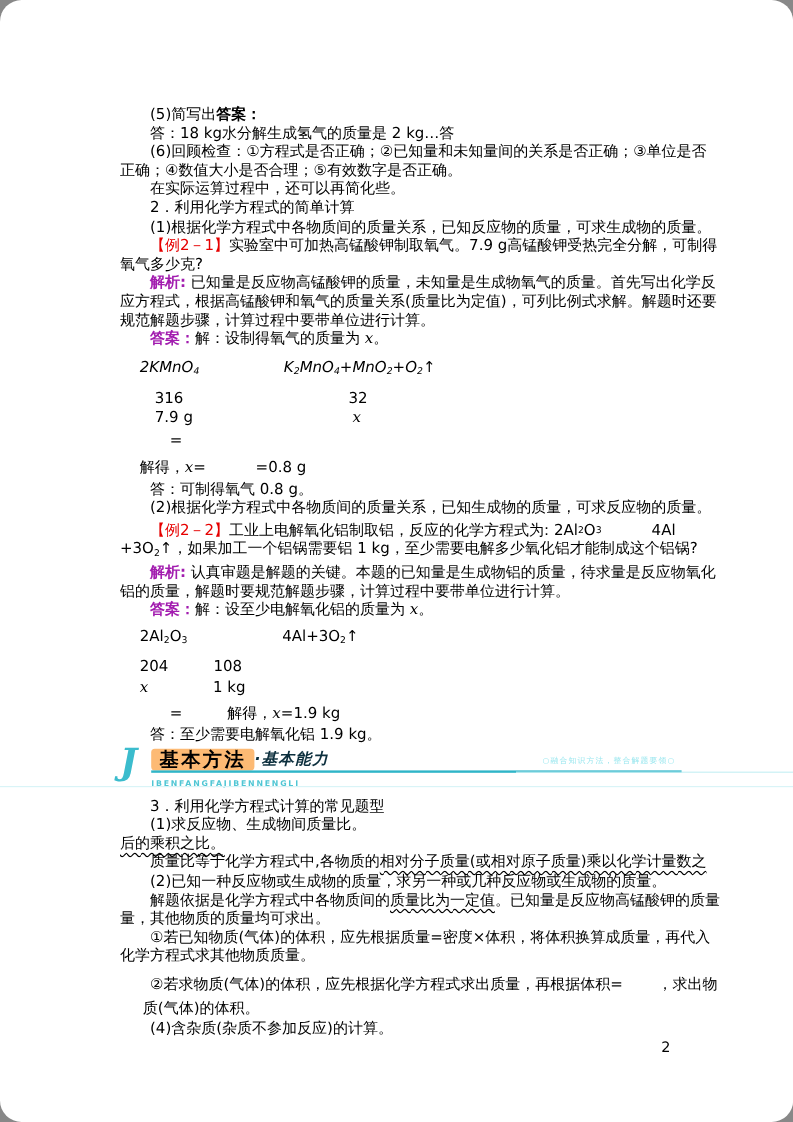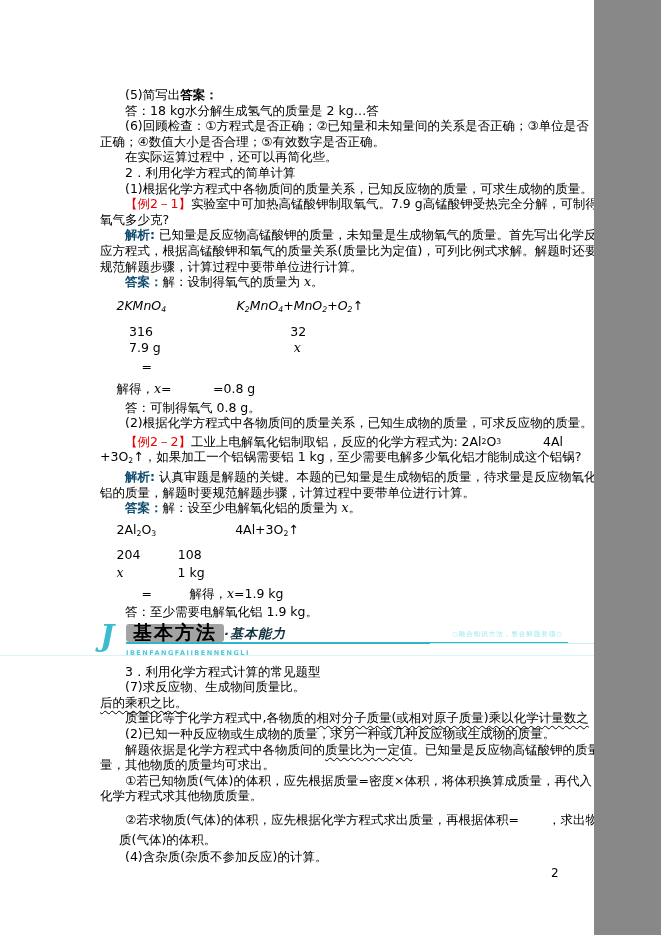--- a/index.html
+++ b/index.html
@@ -1,47 +1,48 @@
 <!DOCTYPE html>
 <html><head>
 <meta charset="utf-8">
 <style>
   html,body{margin:0;padding:0;background:#888;}
   #page{
     position:relative;
-    width:594px;height:935px;
+    width:661px;height:935px;
     background:#ffffff;
     overflow:hidden;
     font-family:"DejaVu Sans",sans-serif;
     color:#000;
+    border-radius:18px;
   }
   #doc-lines{
     position:absolute;left:100px;top:87px;width:463px;
     font-size:12.5px;line-height:15.6px;
   }
   .line{white-space:pre;min-height:15.6px;}
   .line.flex{display:flex;}
   .s-b{font-weight:bold;}
   .s-r{font-weight:normal;color:#e60000;}
-  .s-rb{font-weight:bold;color:#0c4a6e;}
+  .s-rb{font-weight:bold;color:#a21caf;}
   .s-i{font-style:italic;font-family:"DejaVu Serif",serif;}
   .s-sub{font-size:0.62em;vertical-align:-0.25em;}
   .s-wavy{text-decoration-line:underline;text-decoration-style:wavy;text-decoration-thickness:1px;text-underline-offset:3px;}
   .s-push{margin-left:auto;}
   
   .band{position:relative;height:36px;margin-top:4px;margin-bottom:4px;}
   .band-j{
     position:absolute;left:0px;top:-3px;
     font-family:"DejaVu Serif",serif;font-style:italic;font-weight:bold;
     font-size:30px;color:#3bbccd;line-height:30px;
   }
   .band-row{position:absolute;left:26px;top:0;right:0;height:18px;}
   .band-title-box{
-    display:inline-block;background:#a3a3a3;border-radius:3px;
-    padding:0px 7px 1px 7px;font-weight:bold;font-size:19px;color:#000;
+    display:inline-block;background:#fdba74;border-radius:3px;
+    padding:0px 7px 1px 7px;font-weight:bold;font-size:16px;color:#000;
     letter-spacing:2px;line-height:17px;
   }
   .band-subtitle{
     display:inline-block;font-weight:bold;font-style:italic;
     font-size:13px;color:#0c2f3d;letter-spacing:1px;vertical-align:1px;
   }
   .band-note{
     position:absolute;right:0px;top:3px;
     font-size:6.5px;color:#9ae7ef;letter-spacing:1px;
   }
@@ -97,21 +98,21 @@
     <div class="band-row">
       <span class="band-title-box">基本方法</span><span class="band-subtitle">·基本能力</span>
       <span class="band-note">○融合知识方法，整合解题要领○</span>
     </div>
     <div class="band-line"></div>
     <div class="band-line-pale-ext"></div>
     <div class="band-caption">IBENFANGFAJIBENNENGLI</div>
     <div class="band-line-pale"></div>
   </div>
 <div class="line"><span>　　3．利用化学方程式计算的常见题型</span></div>
-      <div class="line"><span>　　(7)求反应物、生成物间质量比。</span></div>
+      <div class="line"><span>　　(1)求反应物、生成物间质量比。</span></div>
       <div class="line"><span class="s-wavy">后的乘积之比。</span></div>
       <div class="line"><span>　　质量比等于化学方程式中,各物质的</span><span class="s-wavy">相对分子质量(或相对原子质量)乘以化学计量数之</span></div>
       <div class="line"><span>　　(2)已知一种反应物或生成物的质量，求另一种或几种反应物或生成物的质量。</span></div>
       <div class="line"><span>　　解题依据是化学方程式中各物质间的</span><span class="s-wavy">质量比为一定值</span><span>。已知量是反应物高锰酸钾的质量</span></div>
       <div class="line"><span>量，其他物质的质量均可求出。</span></div>
       <div class="line"><span>　　①若已知物质(气体)的体积，应先根据质量=密度×体积，将体积换算成质量，再代入</span></div>
       <div class="line"><span>化学方程式求其他物质质量。</span></div>
       <div class="line" style="margin-top: 8px;"><span>　　②若求物质(气体)的体积，应先根据化学方程式求出质量，再根据体积=　　 ，求出物</span></div>
       <div class="line" style="margin-top: 4px; margin-left: 19px;"><span>质(气体)的体积。</span></div>
       <div class="line" style="margin-top: 2px;"><span>　　(4)含杂质(杂质不参加反应)的计算。</span></div>

